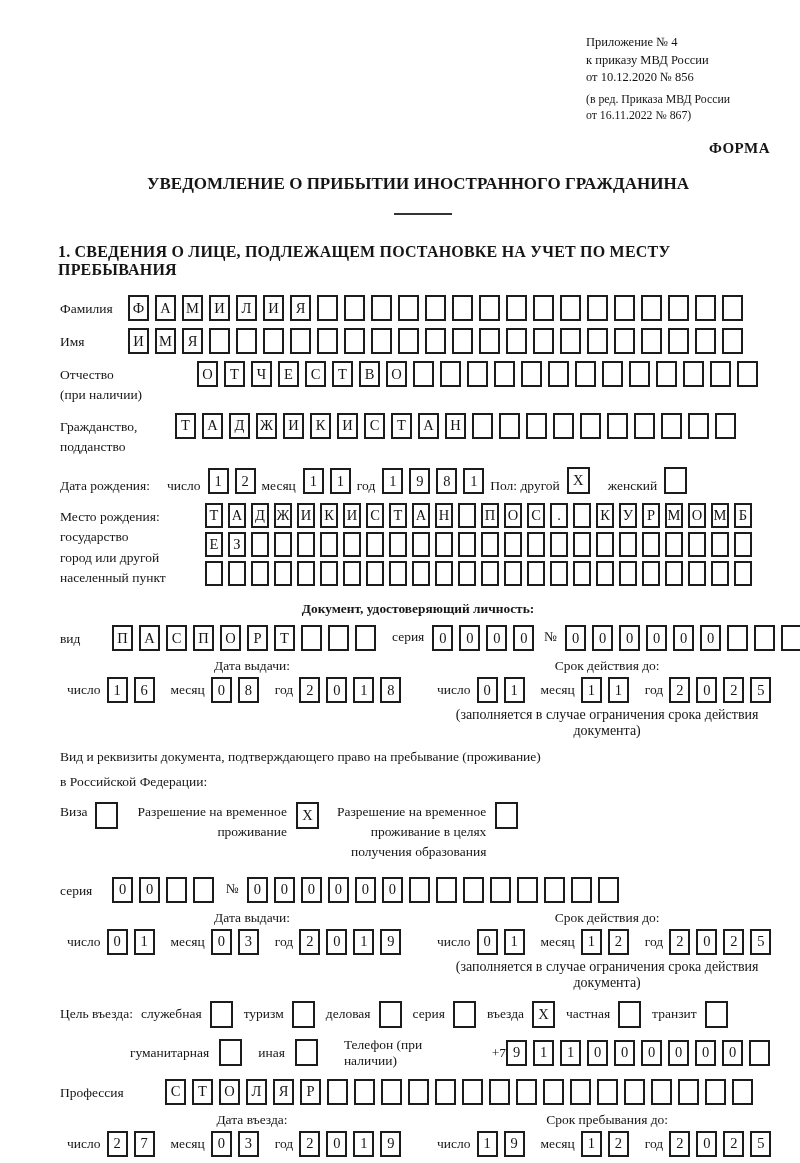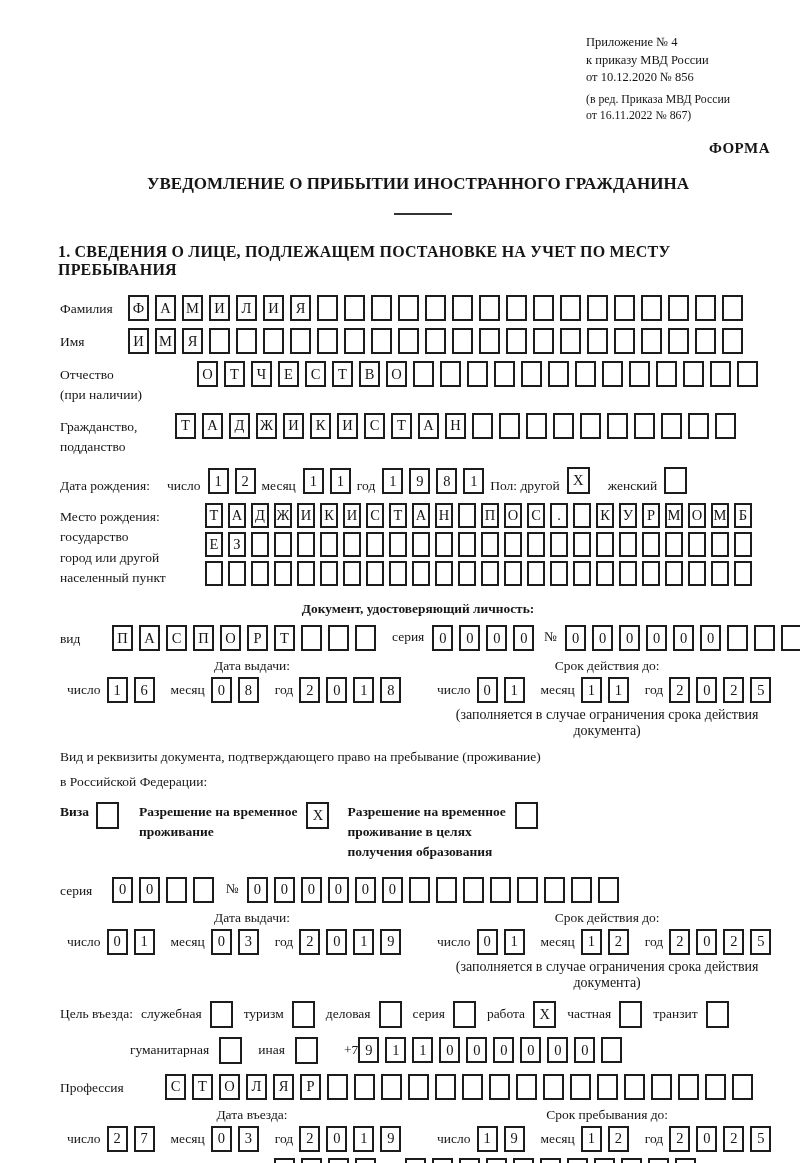--- a/index.html
+++ b/index.html
@@ -43,21 +43,21 @@
   .dtitle{text-align:center;font-size:13.5px;margin-bottom:3px;}
   .dline{display:flex;align-items:center;font-size:13.5px;}
   .dline .lbl{margin-right:6px;}
   .dline .lbl2{margin:0 6px 0 10px;}
   .dnote{font-size:14px;text-align:center;margin-top:4px;}
 
   
   .res-line{font-size:13.5px;line-height:1.8;}
   .opts{display:flex;align-items:flex-start;font-size:13.5px;margin:8px 0 14px;}
   .opt{display:flex;align-items:flex-start;}
-  .opt .olabel{text-align:left;line-height:1.5;margin-right:9px;font-weight:bold;}
+  .opt .olabel{text-align:right;line-height:1.5;margin-right:9px;}
   .opt .olabel.left1{margin-right:7px;}
   .m-r18{margin-right:18px;} .m-r20{margin-right:20px;}
 
   
   .purpose{display:flex;align-items:center;font-size:13.5px;margin:10px 0 9px;flex-wrap:nowrap;}
   .purpose .plbl{margin-right:8px;}
   .purpose .pbox{margin-right:11px;}
   .purpose2{display:flex;align-items:center;font-size:13.5px;margin:2px 0 10px 70px;}
   .legal{display:flex;margin-top:6px;}
   .legal-label{width:148px;flex:none;font-size:13.5px;line-height:1.62;padding-top:2px;}
@@ -507,33 +507,34 @@
   <div class="purpose">
     <span class="plbl">Цель въезда:</span>
     <span class="plbl">служебная</span>
     <span class="checkbox pbox"></span>
     <span class="plbl">туризм</span>
     <span class="checkbox pbox"></span>
     <span class="plbl">деловая</span>
     <span class="checkbox pbox"></span>
     <span class="plbl">серия</span>
     <span class="checkbox pbox"></span>
-    <span class="plbl">работа</span>
+    <span class="plbl">въезда</span>
     <span class="checkbox pbox">X</span>
     <span class="plbl">частная</span>
     <span class="checkbox pbox"></span>
     <span class="plbl">транзит</span>
     <span class="checkbox pbox"></span>
   </div>
 
   <div class="purpose2">
     <span class="plbl" style="margin-right:10px">гуманитарная</span>
     <span class="checkbox" style="margin-right:16px"></span>
     <span class="plbl" style="margin-right:10px">иная</span>
     <span class="checkbox" style="margin-right:26px"></span>
+    <span class="plbl" style="margin-right:22px">Телефон (при наличии)</span>
     <span class="plbl">+7</span>
     <span class="cells">
         <span class="cell">9</span>
         <span class="cell">1</span>
         <span class="cell">1</span>
         <span class="cell">0</span>
         <span class="cell">0</span>
         <span class="cell">0</span>
         <span class="cell">0</span>
         <span class="cell">0</span>

